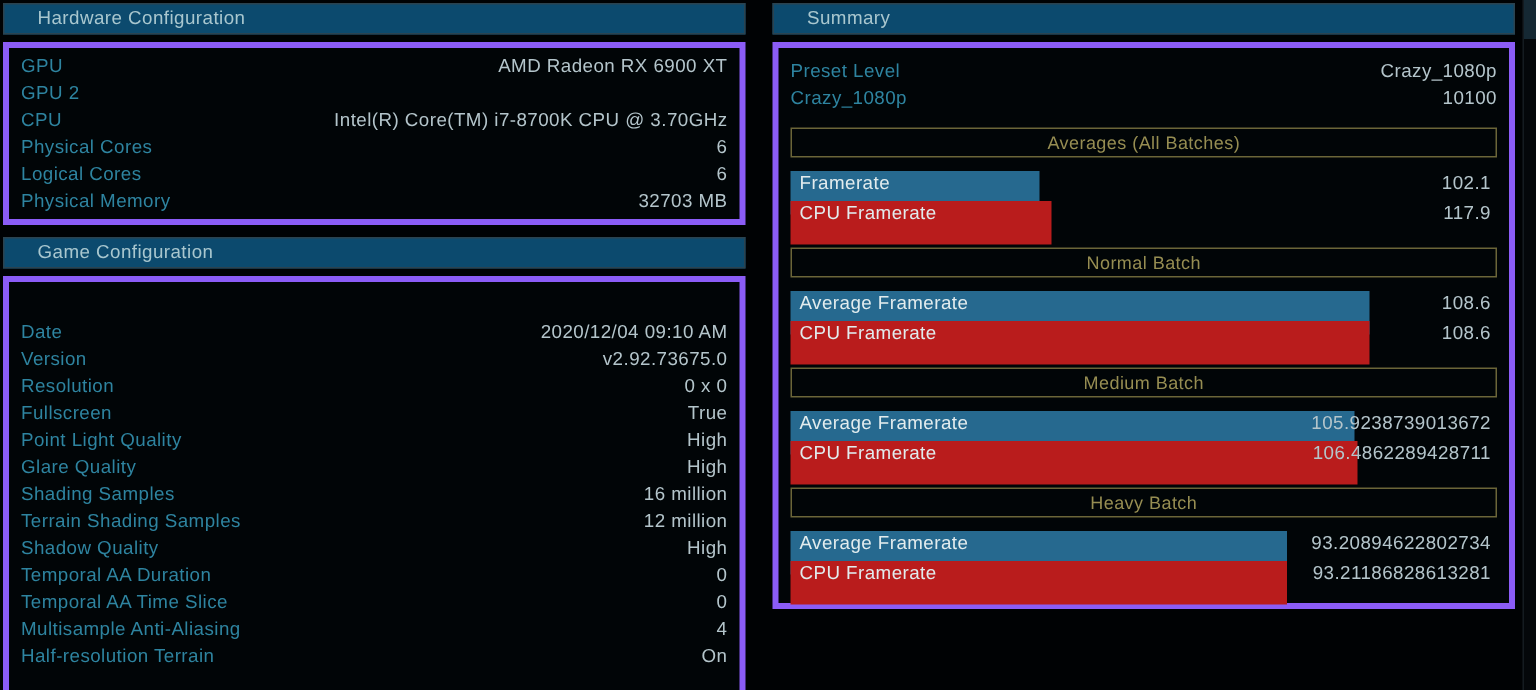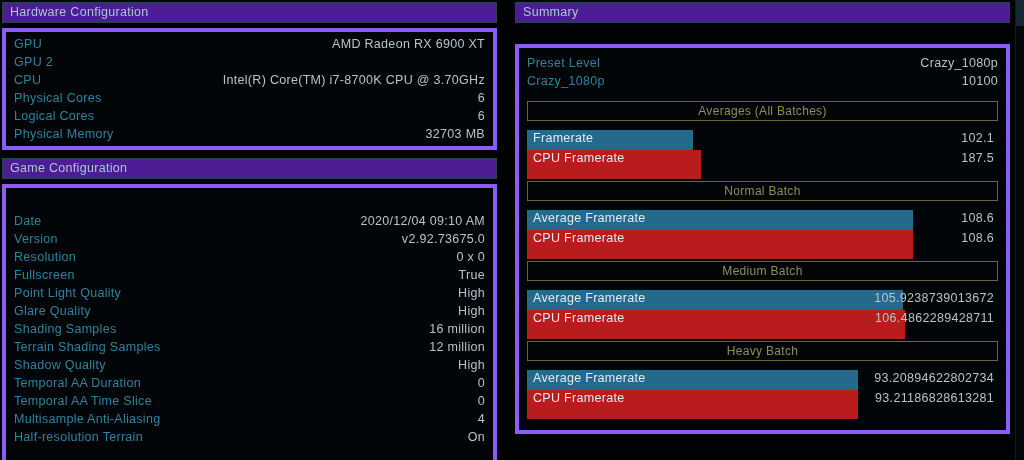--- a/index.html
+++ b/index.html
@@ -1,29 +1,29 @@
 <!DOCTYPE html>
 <html><head>
 <meta charset="utf-8">
 <style>
   html,body{margin:0;padding:0;background:#000204;}
   .page{position:relative;width:1024px;height:460px;background:#000204;overflow:hidden;
         font-family:"Liberation Sans","DejaVu Sans",sans-serif;letter-spacing:0.3px;}
   .col{position:absolute;top:2px;width:495px;}
   .col-left{left:2px;}
   .col-right{left:515px;}
-  .hdr{height:19px;line-height:19px;background:#4c1d95;border:1px solid #2b4350;
-       padding-left:7px;color:#a9c7cf;font-size:12.5px;box-sizing:content-box;}
+  .hdr{height:19px;line-height:19px;background:#0c4a6e;border:1px solid #2b4350;
+       padding-left:22px;color:#a9c7cf;font-size:12.5px;box-sizing:content-box;}
   .box{border:4px solid #8b5cf6;background:#010507;padding:3px 8px;margin-top:5px;}
   .box2{padding:24px 8px;margin-top:5px;}
   .gap{height:8px;}
   .row{display:flex;justify-content:space-between;height:18px;line-height:18px;font-size:12.5px;white-space:nowrap;}
   .lbl{color:#2e84a0;}
   .val{color:#b4c5cb;text-align:right;}
-  .sum-box{padding:6px 8px 20px 8px;margin-top:21px;}
+  .sum-box{padding:6px 8px 8px 8px;margin-top:5px;}
   .gold{border:1px solid #6b6538;height:18px;line-height:18px;text-align:center;
         color:#968d52;font-size:12px;margin-top:11px;}
   .gold-batch{margin-top:14px;}
   .bars{margin-top:9px;}
   .barrow{position:relative;height:17px;line-height:17px;margin-bottom:3px;font-size:12.5px;white-space:nowrap;}
   .bar{position:absolute;left:0;top:0;height:29px;line-height:17px;padding-left:6px;
        box-sizing:border-box;color:#e2ecee;overflow:hidden;}
   .bar-blue{background:#26698f;}
   .bar-green{background:#b91c1c;}
   .chip-0{width:166px;}
@@ -150,21 +150,21 @@
         <div class="barrow">
           <div class="bar bar-blue chip-0">
             <span>Framerate</span>
           </div>
           <span class="barval">102.1</span>
         </div>
         <div class="barrow">
           <div class="bar bar-green chip-1">
             <span>CPU Framerate</span>
           </div>
-          <span class="barval">187.5</span>
+          <span class="barval">117.9</span>
         </div>
       </div>
 
       <div class="gold gold-batch">
         <span>Normal Batch</span>
       </div>
       <div class="bars">
         <div class="barrow">
           <div class="bar bar-blue" style="width: 386px;">
             <span>Average Framerate</span>

